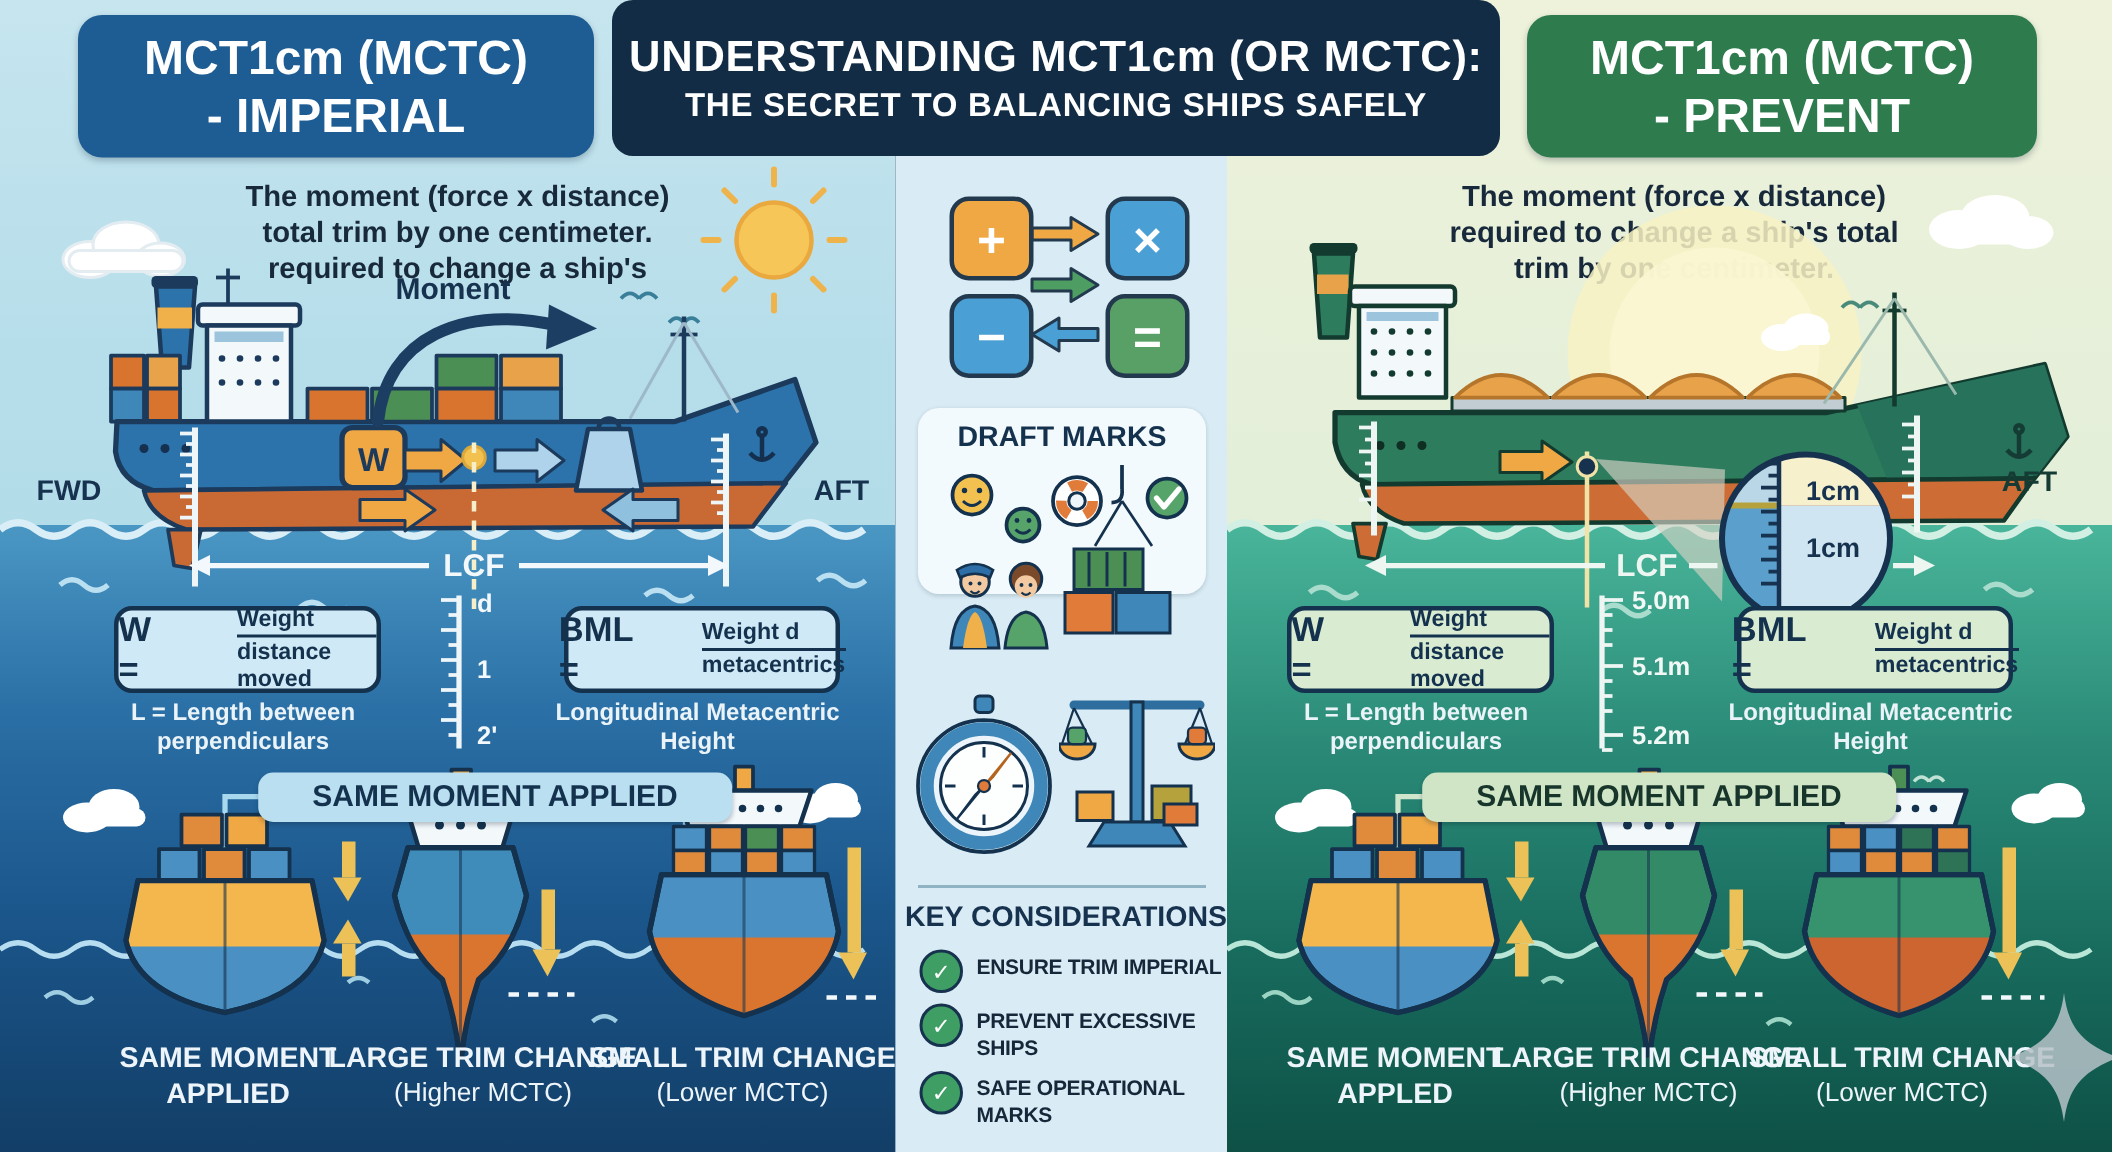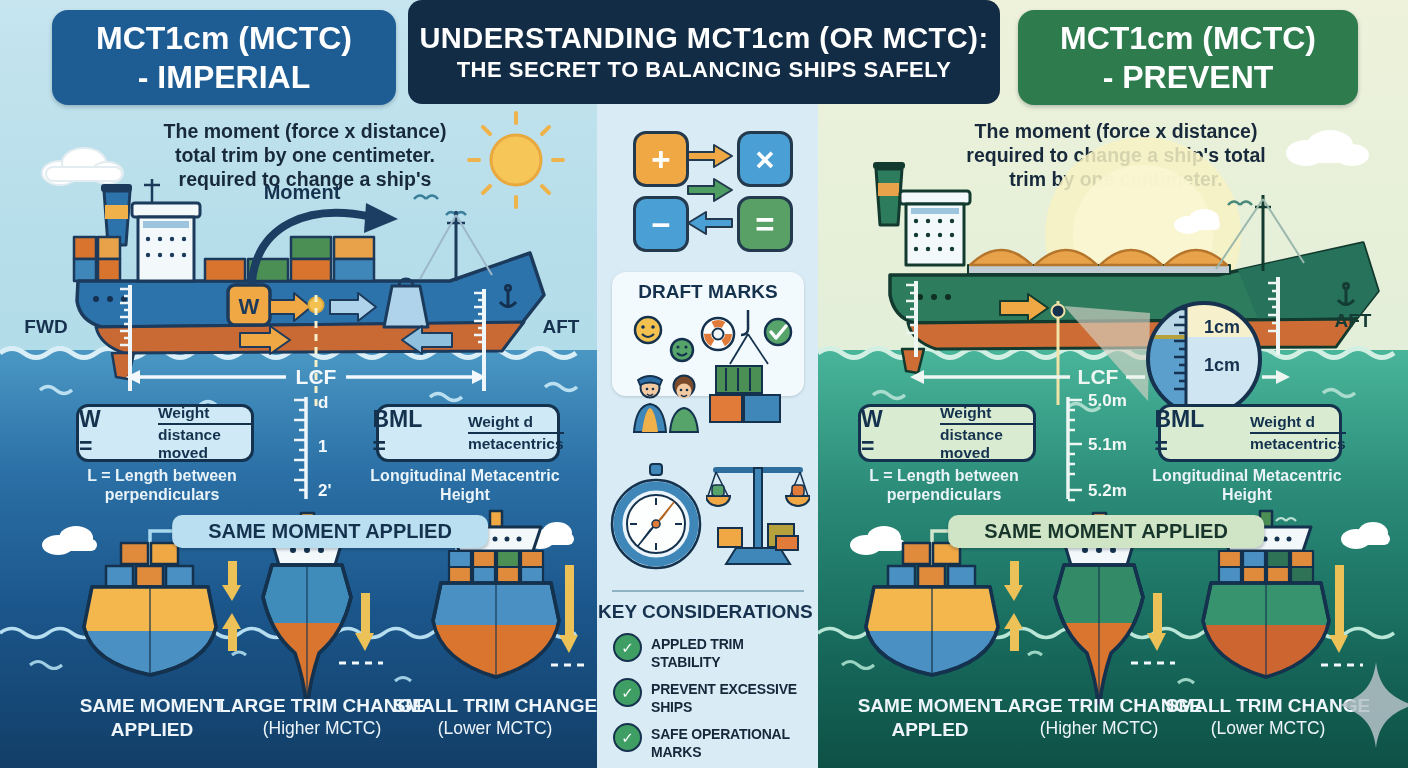--- a/index.html
+++ b/index.html
@@ -52,21 +52,21 @@
   .shiplabel .t2.b{font-weight:800;font-size:19px;}
   .msq{position:absolute;width:50px;height:50px;border:3px solid #233a4e;border-radius:13px;z-index:6;
     display:flex;align-items:center;justify-content:center;color:#fff;font-size:33px;font-weight:800;line-height:1;}
   .msq-orange{background:#f0a845;}
   .msq-blue{background:#4a9fd4;}
   .msq-green{background:#58a066;}
   .dcard{position:absolute;left:612px;top:272px;width:192px;height:124px;background:#f3fafd;
     border-radius:14px;z-index:6;box-shadow:0 1px 3px rgba(40,70,90,.2);}
   .dcard .dtitle{margin-top:9px;text-align:center;font-weight:800;font-size:19px;color:#14324e;}
   .divider{position:absolute;left:612px;top:590px;width:192px;border-top:2.5px solid #8fb3c2;z-index:6;}
-  .keytitle{position:absolute;left:598px;top:601px;width:220px;text-align:left;font-weight:800;
+  .keytitle{position:absolute;left:598px;top:601px;width:220px;text-align:right;font-weight:800;
     font-size:19px;color:#16324e;z-index:6;}
   .klist{position:absolute;left:613px;top:633px;width:202px;z-index:6;}
   .krow{display:flex;align-items:flex-start;gap:9px;margin-bottom:7px;}
   .kcheck{flex:0 0 auto;width:25px;height:25px;border-radius:50%;background:#3f9e63;border:2.5px solid #16324e;
     color:#fff;font-size:15px;font-weight:bold;display:flex;align-items:center;justify-content:center;}
   .ktext{font-weight:800;font-size:14px;letter-spacing:-0.2px;color:#16273a;line-height:1.25;padding-top:3px;width:176px;}
 </style>
 </head>
 <body>
 
@@ -491,21 +491,21 @@
       <rect x="12" y="76" width="24" height="19" fill="#f0a845" stroke="#14324e" stroke-width="2"></rect>
       <rect x="62" y="72" width="26" height="23" fill="#b5a23c" stroke="#14324e" stroke-width="2"></rect>
       <rect x="70" y="84" width="22" height="14" fill="#e07b3a" stroke="#14324e" stroke-width="2"></rect>
     </svg>
 
     <div class="divider" style="left:15px;width:192px;"></div>
     <div class="keytitle" style="left:1px;">KEY CONSIDERATIONS</div>
     <div class="klist" style="left:16px;">
       <div class="krow">
         <span class="kcheck">✓</span>
-        <span class="ktext">APPLED TRIM STABILITY</span>
+        <span class="ktext">ENSURE TRIM IMPERIAL</span>
       </div>
       <div class="krow">
         <span class="kcheck">✓</span>
         <span class="ktext">PREVENT EXCESSIVE SHIPS</span>
       </div>
       <div class="krow">
         <span class="kcheck">✓</span>
         <span class="ktext">SAFE OPERATIONAL MARKS</span>
       </div>
 

